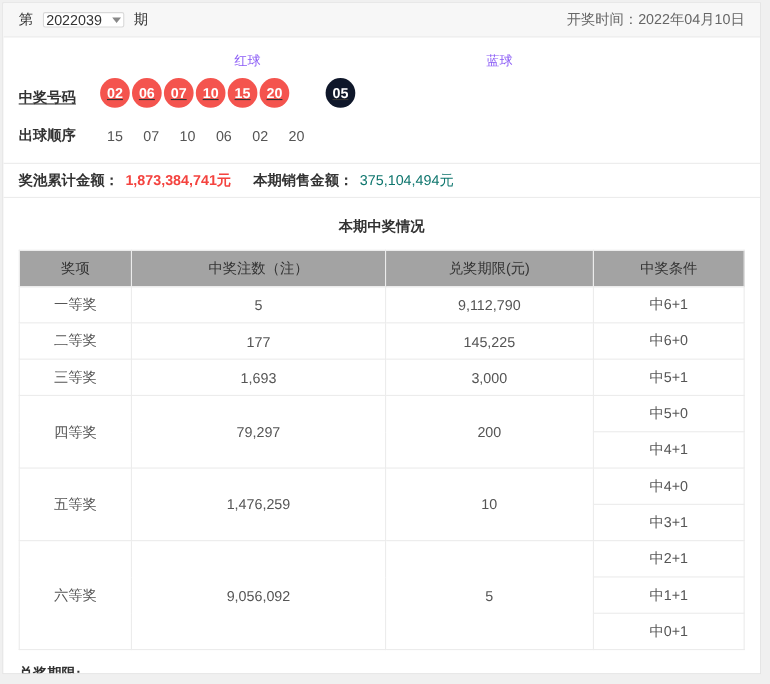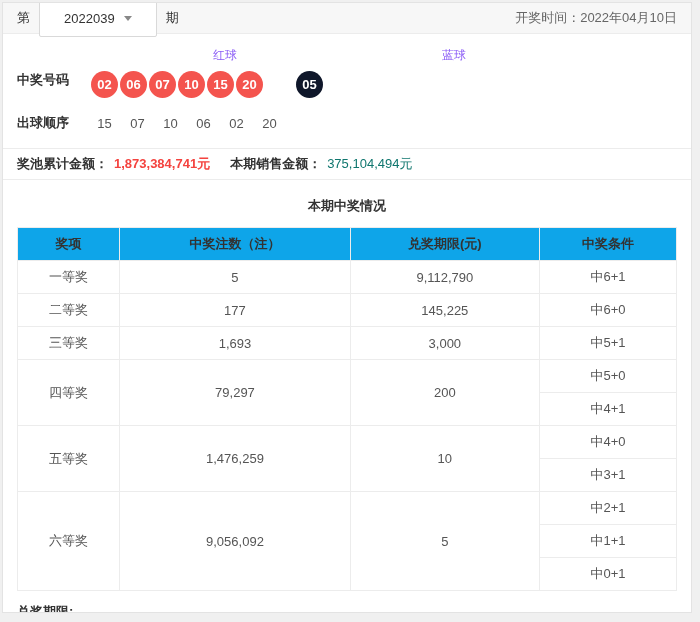--- a/index.html
+++ b/index.html
@@ -19,38 +19,38 @@
   
   .topbar {
     height: 31px; background: #f7f7f7;
     border-bottom: 1px solid #ececec;
     display: flex; align-items: center;
     padding: 0 14px;
   }
   .select {
     display: inline-flex; align-items: center;
     background: #fff; border: 1px solid #d9d9d9; border-radius: 2px;
-    height: 38px; padding: 0 24px; margin: 0 9px;
+    height: 14px; padding: 0 2px; margin: 0 9px;
     cursor: pointer;
   }
   .select .val { margin-right: 9px; color: #333; }
   .caret {
     width: 0; height: 0;
     border-left: 4px solid transparent; border-right: 4px solid transparent;
     border-top: 5px solid #888;
   }
   .draw-time { margin-left: auto; color: #666; }
   
   .numbers { padding: 10px 14px 0; }
   .ball-labels { display: flex; font-size: 12px; color: #8b5cf6; margin-top: 3px; gap: 48px; }
   .lbl-spacer { width: 74px; }
   .red-label-box { width: 172px; text-align: center; }
   .blue-spacer { width: 33px; }
   .blue-label-box { width: 28px; text-align: center; }
-  .ball-row { display: flex; align-items: flex-start; margin-top: 7px; }
+  .ball-row { display: flex; align-items: flex-end; margin-top: 7px; text-decoration: underline; }
   .row-label { width: 74px; font-weight: bold; color: #333; }
   .red-group { display: flex; width: 172px; justify-content: space-between; }
   .blue-group { display: flex; margin-left: 33px; }
   .ball {
     width: 27px; height: 27px; border-radius: 50%;
     color: #fff; font-weight: bold; font-size: 13px;
     display: inline-flex; align-items: center; justify-content: center;
   }
   .order-row { display: flex; align-items: center; margin-top: 16px; padding-bottom: 16px; }
   .order-group { display: flex; color: #555; }
@@ -66,21 +66,21 @@
   .sales-label { margin-left: 20px; }
   .sales-value { color: #0f766e; margin-left: 6px; }
   
   .table-wrap { padding: 0 14px; }
   .table-title { text-align: center; font-weight: bold; font-size: 13px; margin: 17px 0 12px; color: #333; }
   table { width: 100%; border-collapse: collapse; table-layout: fixed; }
   th, td {
     border: 1px solid #ececec; text-align: center;
     height: 33px; padding: 0 4px; font-size: 13px;
   }
-  th { background: #0ea5e9; color: #333; font-weight: bold; }
+  th { background: #a3a3a3; color: #333; font-weight: normal; }
   td { color: #555; }
   
   .footer { padding: 12px 14px 0; }
   .footer-title { font-weight: bold; color: #333; margin-bottom: 7px; }
 </style>
 </head>
 <body>
 
 <div class="card">
 

